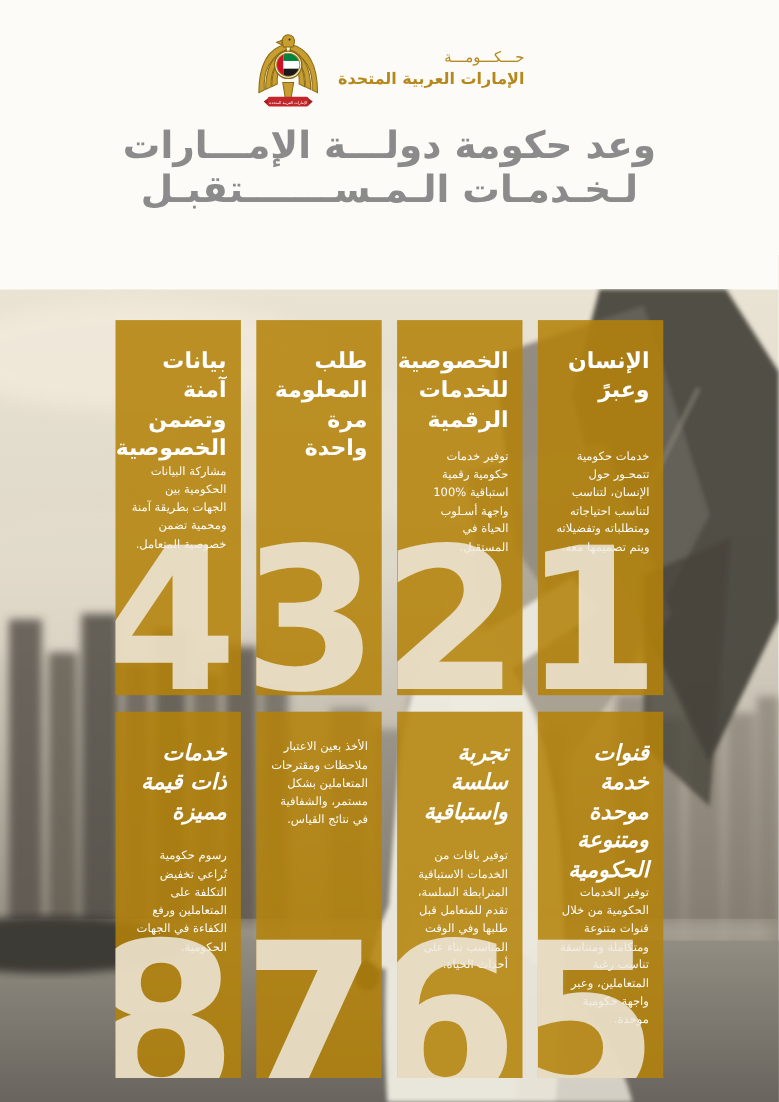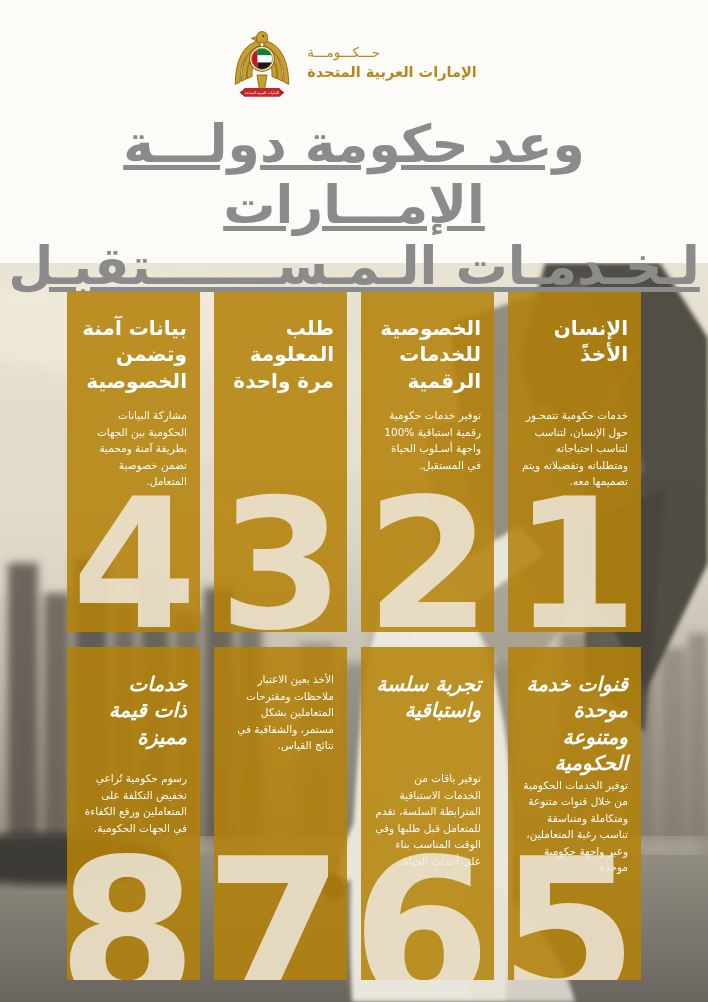--- a/index.html
+++ b/index.html
@@ -4,33 +4,33 @@
 <style>
   html,body{margin:0;padding:0;background:#e9e6df;}
   .poster{
     position:relative;width:708px;height:1002px;margin:0 auto;
     background:#fcfbf7;overflow:hidden;
     font-family:"DejaVu Sans",sans-serif;
   }
   
   .header{position:absolute;top:0;left:0;width:708px;z-index:3;}
   .logo{display:flex;direction:ltr;justify-content:center;align-items:center;gap:14px;padding-top:24px;}
-  .logo-text{direction:rtl;text-align:left;color:#b5881d;}
+  .logo-text{direction:rtl;text-align:right;color:#b5881d;}
   .logo-line1{font-size:13.5px;line-height:1.6;}
   .logo-line2{font-size:14.5px;font-weight:bold;line-height:1.3;}
   .page-title{margin-top:14px;text-align:center;color:#8b8b8b;font-weight:bold;
-    font-size:52px;line-height:1.17;text-decoration:underline;}
+    font-size:34px;line-height:1.17;}
   
   .photo{position:absolute;top:263px;left:0;width:708px;height:739px;z-index:1;}
   .photo svg{display:block;}
   
   .cards{position:absolute;top:291px;left:0;width:708px;z-index:2;
     display:flex;flex-direction:column;gap:15px;align-items:center;}
   .row{display:flex;gap:14px;}
-  .card{width:133px;box-sizing:border-box;position:relative;overflow:hidden;
+  .card{width:114px;box-sizing:border-box;position:relative;overflow:hidden;
     padding:24px 13px 0;background:rgba(179,130,9,0.87);color:#ffffff;}
   .row1 .card{height:341px;}
   .row2 .card{height:333px;}
   .card-title{font-weight:bold;font-size:20px;line-height:1.32;white-space:pre-line;
     min-height:92px;text-align:right;}
   .row2 .card-title{min-height:99px;font-style:italic;}
   .card-desc{font-size:10.5px;line-height:1.58;text-align:right;opacity:.97;}
   .card-num{position:absolute;right:3px;bottom:-23px;direction:ltr;
     font-weight:bold;font-size:180px;line-height:1;color:rgba(239,235,224,0.84);}
   .row2 .card-num{font-size:200px;bottom:-52px;}
@@ -162,21 +162,21 @@
     <div class="page-title">
       <div>وعد حكومة دولـــة الإمـــارات</div>
       <div>لـخـدمـات الـمـســـــــتقبـل</div>
     </div>
   </div>
 
   <div class="cards">
     <div class="row row1">
       <div class="card">
         <div class="card-title">الإنسان
-الأخذً</div>
+وعبرً</div>
         <div class="card-desc">خدمات حكومية تتمحـور حول الإنسان، لتناسب لتناسب احتياجاته ومتطلباته وتفضيلاته ويتم تصميمها معه.</div>
         <div class="card-num">1</div>
       </div>
       <div class="card">
         <div class="card-title">الخصوصية
 للخدمات
 الرقمية</div>
         <div class="card-desc">توفير خدمات حكومية رقمية استباقية %100 واجهة أسـلوب الحياة في المستقبل.</div>
         <div class="card-num">2</div>
       </div>

